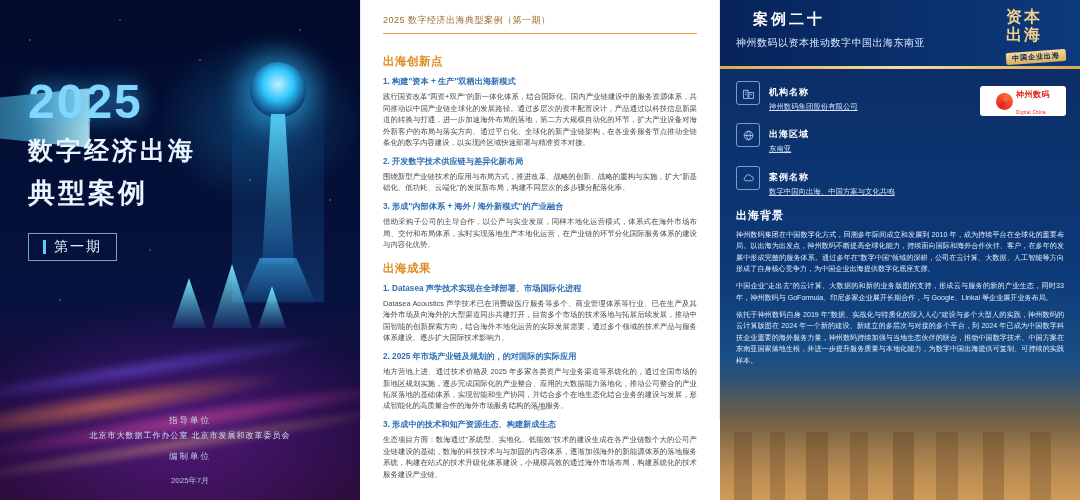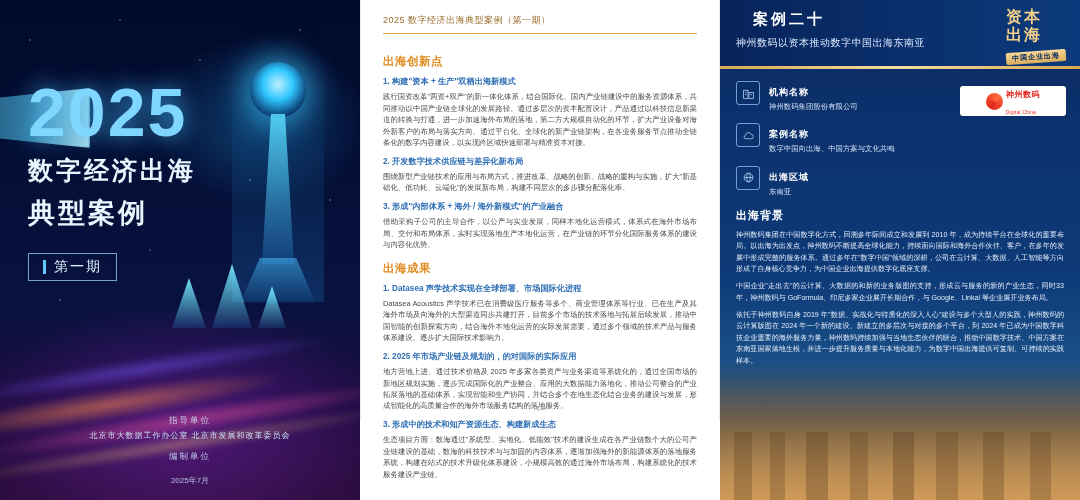--- a/index.html
+++ b/index.html
@@ -68,21 +68,21 @@
     position:absolute;left:-40px;bottom:30px;width:480px;height:230px;
     background:
       radial-gradient(ellipse 260px 22px at 140px 150px, rgba(255,140,70,.55), rgba(0,0,0,0) 70%),
       radial-gradient(ellipse 300px 18px at 220px 178px, rgba(255,90,160,.45), rgba(0,0,0,0) 70%),
       radial-gradient(ellipse 280px 16px at 180px 120px, rgba(120,90,255,.45), rgba(0,0,0,0) 70%),
       radial-gradient(ellipse 320px 14px at 200px 200px, rgba(255,200,120,.35), rgba(0,0,0,0) 70%);
     transform:rotate(-9deg);filter:blur(2px);
   }
   .cover-title{position:absolute;left:28px;top:78px;}
   .yr{
-    font-size:68px;font-weight:bold;letter-spacing:2px;line-height:1;
+    font-size:48px;font-weight:bold;letter-spacing:2px;line-height:1;
     color:#7fd6ff;text-shadow:0 0 22px rgba(70,190,255,.85);
   }
   .t-line1{font-size:25px;font-weight:bold;margin-top:8px;letter-spacing:3px;color:#eaf6ff;}
   .t-line2{font-size:27px;font-weight:bold;margin-top:8px;letter-spacing:3px;color:#eaf6ff;}
   .issue{
     margin-top:22px;display:inline-flex;align-items:center;gap:8px;
     border:1px solid rgba(150,215,255,.75);padding:4px 14px;font-size:14px;color:#dff1ff;letter-spacing:2px;
   }
   .issue .bar{display:inline-block;width:3px;height:14px;background:#5fc8ff;}
   .cover-foot{position:absolute;left:0;right:0;bottom:14px;text-align:center;color:#cfe3f7;padding-left:20px;}
@@ -129,23 +129,23 @@
   }
   .r-gold-rule{height:3px;background:linear-gradient(90deg,#d9a94f,#f5dca0,#d9a94f);}
   .r-body{padding:12px 16px 0 16px;}
   .info-row{display:flex;align-items:flex-start;gap:9px;margin-bottom:11px;}
   .ico{
     width:22px;height:22px;flex:0 0 22px;border:1px solid rgba(160,205,255,.7);border-radius:3px;
     display:flex;align-items:center;justify-content:center;
   }
   .ico svg{width:13px;height:13px;fill:none;stroke:#bcd9ff;stroke-width:1.4;}
   .info-k{font-size:9px;font-weight:bold;color:#ffffff;letter-spacing:1px;}
-  .info-v{font-size:7.4px;color:#cfe0f6;margin-top:3px;line-height:1.4;}
+  .info-v{font-size:7.4px;color:#cfe0f6;margin-top:3px;line-height:1.4;text-decoration:underline;}
   .logo-box{
-    position:absolute;right:14px;top:86px;width:106px;height:30px;background:#fff;border-radius:3px;
+    position:absolute;right:14px;top:86px;width:86px;height:30px;background:#fff;border-radius:3px;
     display:flex;align-items:center;justify-content:center;gap:3px;
   }
   .logo-mark{width:17px;height:17px;border-radius:50%;
     background:conic-gradient(from 210deg,#e1251b,#ff6a3d,#e1251b);}
   .logo-tx{line-height:1.05;text-align:left;}
   .logo-cn{font-size:8px;font-weight:bold;color:#e1251b;letter-spacing:.5px;}
   .logo-en{font-size:4.6px;color:#e1251b;letter-spacing:.3px;}
   .bg-h{font-size:11px;font-weight:bold;color:#ffffff;margin:8px 0 7px 0;letter-spacing:1px;}
   .bg-p{font-size:7.1px;line-height:1.6;color:#e4edfb;text-align:justify;margin:0 0 6px 0;}
   .city{
@@ -260,43 +260,43 @@
         </span>
         <span>
           <span class="info-k">机构名称</span>
           <div class="info-v">神州数码集团股份有限公司</div>
         </span>
       </div>
 
       <div class="info-row">
         <span class="ico">
           <svg viewBox="0 0 24 24">
-              <path d="M7 18h10a4 4 0 0 0 0-8 5.5 5.5 0 0 0-10.5 1.5A3.3 3.3 0 0 0 7 18z"></path>
-            </svg>
-        </span>
-        <span>
-          <span class="info-k">案例名称</span>
-          <div class="info-v">数字中国向出海、中国方案与文化共鸣</div>
-        </span>
-      </div>
-
-      <div class="info-row">
-        <span class="ico">
-          <svg viewBox="0 0 24 24">
               <circle cx="12" cy="12" r="8"></circle>
               <ellipse cx="12" cy="12" rx="3.4" ry="8"></ellipse>
               <line x1="4" y1="12" x2="20" y2="12"></line>
             </svg>
         </span>
         <span>
           <span class="info-k">出海区域</span>
           <div class="info-v">东南亚</div>
         </span>
       </div>
 
+      <div class="info-row">
+        <span class="ico">
+          <svg viewBox="0 0 24 24">
+              <path d="M7 18h10a4 4 0 0 0 0-8 5.5 5.5 0 0 0-10.5 1.5A3.3 3.3 0 0 0 7 18z"></path>
+            </svg>
+        </span>
+        <span>
+          <span class="info-k">案例名称</span>
+          <div class="info-v">数字中国向出海、中国方案与文化共鸣</div>
+        </span>
+      </div>
+
       <div class="bg-h">出海背景</div>
       <p class="bg-p">神州数码集团在中国数字化方式，回溯多年际间成立和发展到 2010 年，成为持续平台在全球化的重要布局。以出海为出发点，神州数码不断提高全球化能力，持续面向国际和海外合作伙伴、客户，在多年的发展中形成完整的服务体系。通过多年在"数字中国"领域的深耕，公司在云计算、大数据、人工智能等方向形成了自身核心竞争力，为中国企业出海提供数字化底座支撑。</p>
       <p class="bg-p">中国企业"走出去"的云计算、大数据的和新的业务版图的支持，形成云与服务的新的产业生态，同时33 年，神州数码与 GoFormula、印尼多家企业展开长期合作，与 Google、Linkal 等企业展开业务布局。</p>
       <p class="bg-p">依托于神州数码自身 2019 年"数据、实战化与特质化的深入人心"建设与多个大型人的实践，神州数码的云计算版图在 2024 年一个新的建设、新建立的多层次与对接的多个平台，到 2024 年已成为中国数字科技企业重要的海外服务力量，神州数码持续加强与当地生态伙伴的联合，推动中国数字技术、中国方案在东南亚国家落地生根，并进一步提升服务质量与本地化能力，为数字中国出海提供可复制、可持续的实践样本。</p>
     </div>
 
     <div class="city"></div>
   </section>
 
 </div>

